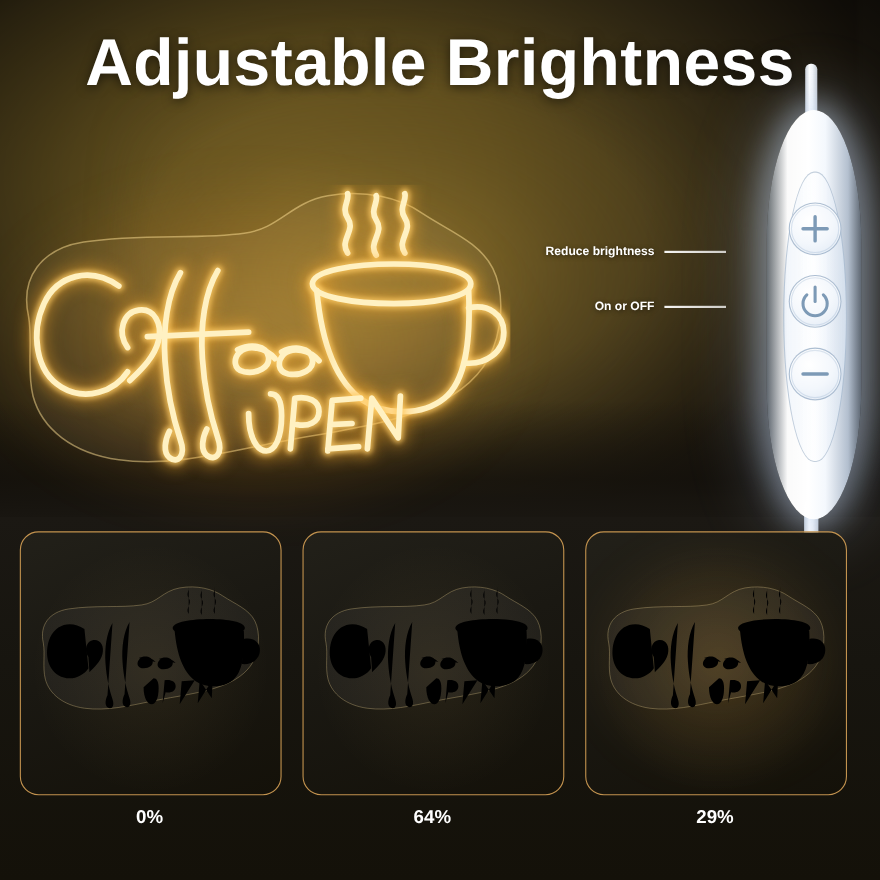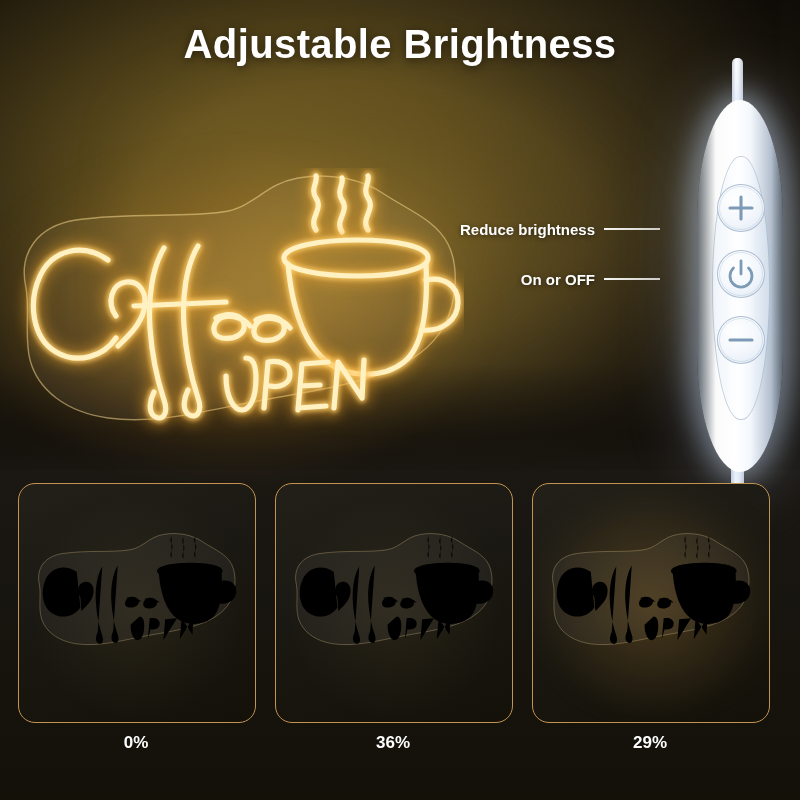--- a/index.html
+++ b/index.html
@@ -25,21 +25,21 @@
   .scene-bottomfade{position:absolute;left:0;bottom:0;width:800px;height:120px;
     background:linear-gradient(to bottom, rgba(20,17,12,0) 0%, rgba(20,17,12,.75) 60%, #1b1813 100%);}
 
   
   .lower{position:absolute;left:0;top:470px;width:800px;height:330px;
     background:linear-gradient(to bottom,#1b1813 0%,#17150f 40%,#141109 100%);}
 
   
   .title{
     position:absolute;left:0;top:22px;width:800px;text-align:center;
-    font-size:40px;font-weight:bold;color:#ffffff;letter-spacing:.4px;
+    font-size:60px;font-weight:bold;color:#ffffff;letter-spacing:.4px;
     font-family:"Liberation Sans",sans-serif;
     text-shadow:0 2px 10px rgba(0,0,0,.55);
   }
 
   
   .neon-wrap{position:absolute;}
   .neon-svg{display:block;width:100%;height:100%;}
   .backplate{fill:rgba(255,255,255,.045);stroke:rgba(255,228,160,.42);stroke-width:1.4;}
   .tube-halo{fill:none;stroke-linecap:round;stroke-linejoin:round;}
   .tube-core{fill:none;stroke-linecap:round;stroke-linejoin:round;}
@@ -107,21 +107,21 @@
   #btn-power{top:150px;}
   #btn-minus{top:216px;}
   .btn svg{position:absolute;left:0;top:0;width:46px;height:46px;}
   .btn .glyph{fill:none;stroke:#7d9ab6;stroke-width:3.1;stroke-linecap:round;}
   #btn-power .glyph{stroke-width:2.8;}
   .btn-ring{position:absolute;left:1px;top:1px;width:42px;height:42px;border-radius:50%;
     border:1px solid rgba(150,175,205,.3);}
 
   
   .callout{position:absolute;height:22px;display:flex;align-items:center;justify-content:flex-end;}
-  .callout-text{font-size:15px;font-weight:bold;color:#ffffff;white-space:nowrap;
+  .callout-text{font-size:11px;font-weight:bold;color:#ffffff;white-space:nowrap;
     text-shadow:0 1px 5px rgba(0,0,0,.55);}
   .leader{display:block;width:56px;height:2px;margin-left:9px;
     background:linear-gradient(to right, rgba(255,255,255,.95), rgba(255,255,255,.75));}
   #callout-reduce{left:330px;top:218px;width:330px;}
   #callout-power{left:330px;top:268px;width:330px;justify-content:flex-end;}
   #callout-increase{left:330px;top:318px;width:330px;}
 </style>
 </head>
 <body>
 
@@ -268,21 +268,21 @@
   <div class="pct" id="pct-0">0%</div>
 
   <div class="panel" id="panel-50">
     <div class="panel-inner-glow"></div>
     <div class="neon-wrap">
       <svg class="neon-svg" viewBox="0 0 452 290" preserveAspectRatio="xMidYMid meet">
         <use href="#tpl-sign"></use>
       </svg>
     </div>
   </div>
-  <div class="pct" id="pct-50">36%</div>
+  <div class="pct" id="pct-50">64%</div>
 
   <div class="panel" id="panel-100">
     <div class="panel-inner-glow"></div>
     <div class="panel-100-glow"></div>
     <div class="neon-wrap">
       <svg class="neon-svg" viewBox="0 0 452 290" preserveAspectRatio="xMidYMid meet">
         <use href="#tpl-sign"></use>
       </svg>
     </div>
   </div>

